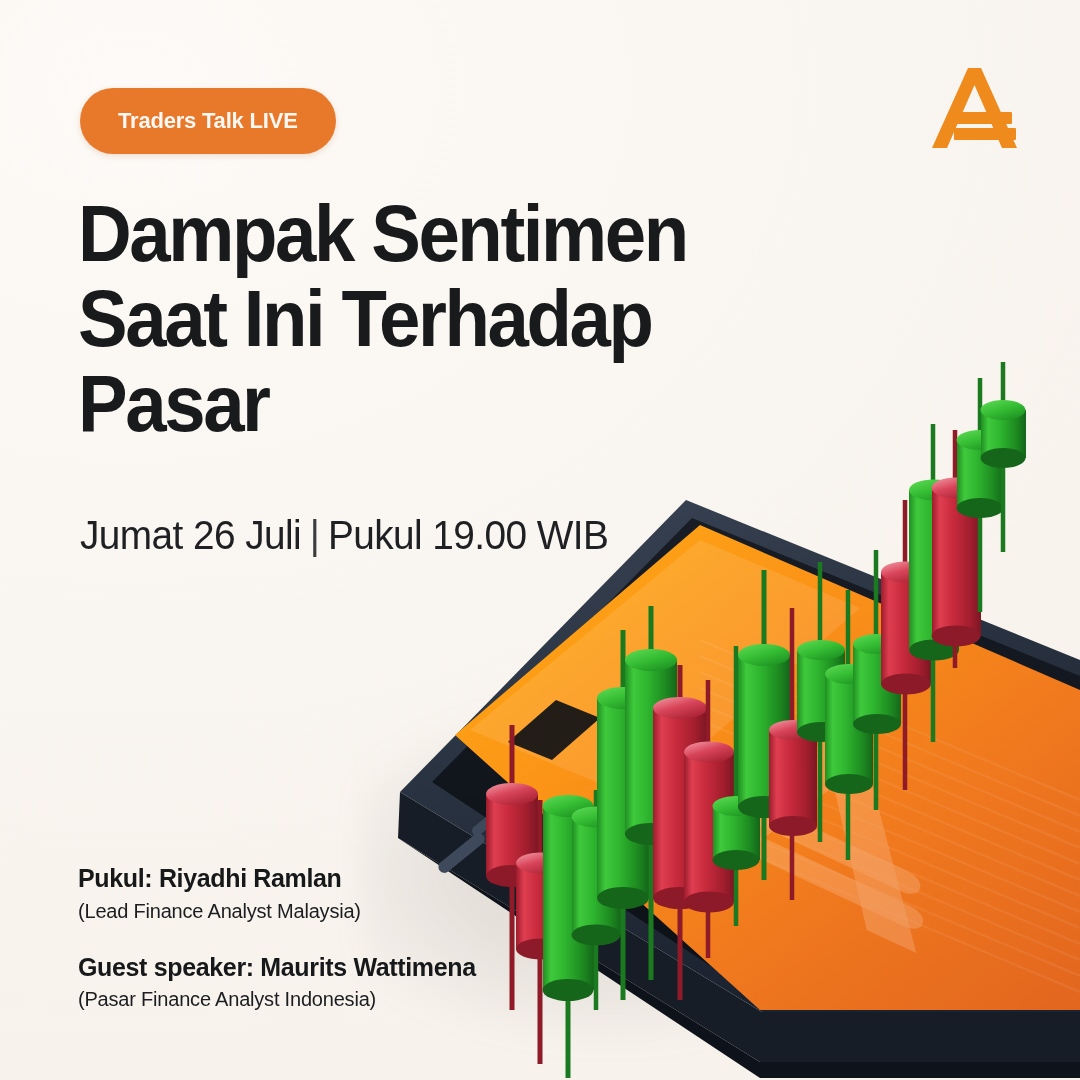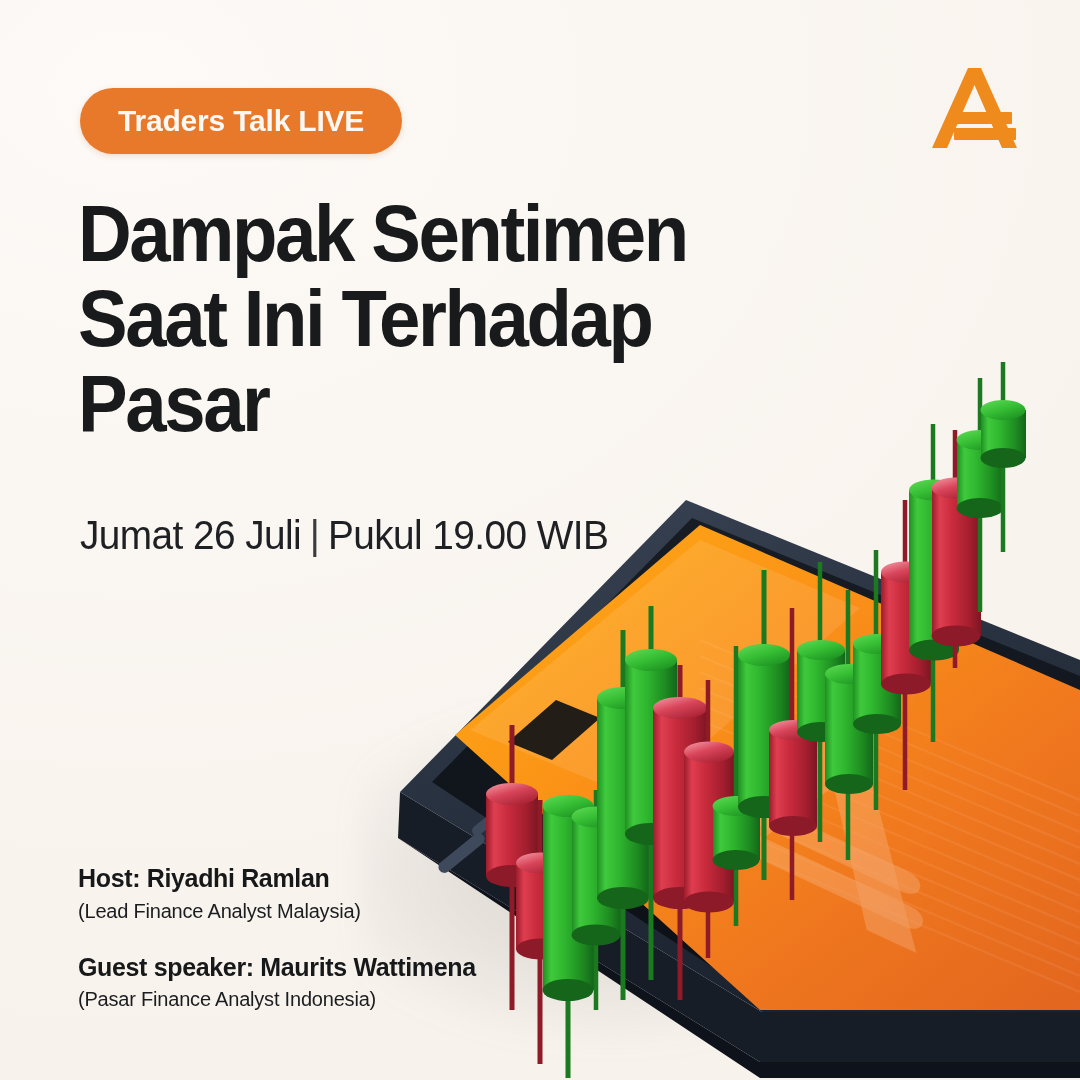--- a/index.html
+++ b/index.html
@@ -28,21 +28,21 @@
     position:absolute;left:80px;top:88px;
     background:#e8792a;
     border-radius:48px;
     padding:0 38px;
     height:66px;
     display:flex;align-items:center;justify-content:center;
     box-shadow:0 2px 6px rgba(180,95,25,.18);
   }
   .badge-label{
     color:#fdf8f3;
-    font-size:30px;
+    font-size:22px;
     font-weight:bold;
     letter-spacing:-.2px;
     white-space:nowrap;
   }
 
   
   .headline{
     position:absolute;left:78px;top:192px;
     width:780px;
   }
@@ -314,21 +314,21 @@
 
       <line x1="1003" y1="362" x2="1003" y2="552" stroke="#1b7a1f" stroke-width="4.5"></line>
       <rect x="981" y="410" width="45" height="48" fill="url(#gBody)"></rect>
       <ellipse cx="1003" cy="458" rx="22.5" ry="10" fill="#15661a"></ellipse>
       <ellipse cx="1003" cy="410" rx="22.5" ry="10" fill="url(#gTop)"></ellipse>
     </g>
   </svg>
 
   <div class="credits">
     <div class="credit-block">
-      <div class="credit-name">Host: Riyadhi Ramlan</div>
+      <div class="credit-name">Pukul: Riyadhi Ramlan</div>
       <div class="credit-role">(Lead Finance Analyst Malaysia)</div>
     </div>
     <div class="credit-block">
       <div class="credit-name">Guest speaker: Maurits Wattimena</div>
       <div class="credit-role">(Pasar Finance Analyst Indonesia)</div>
     </div>
   </div>
 
 </div>
 

